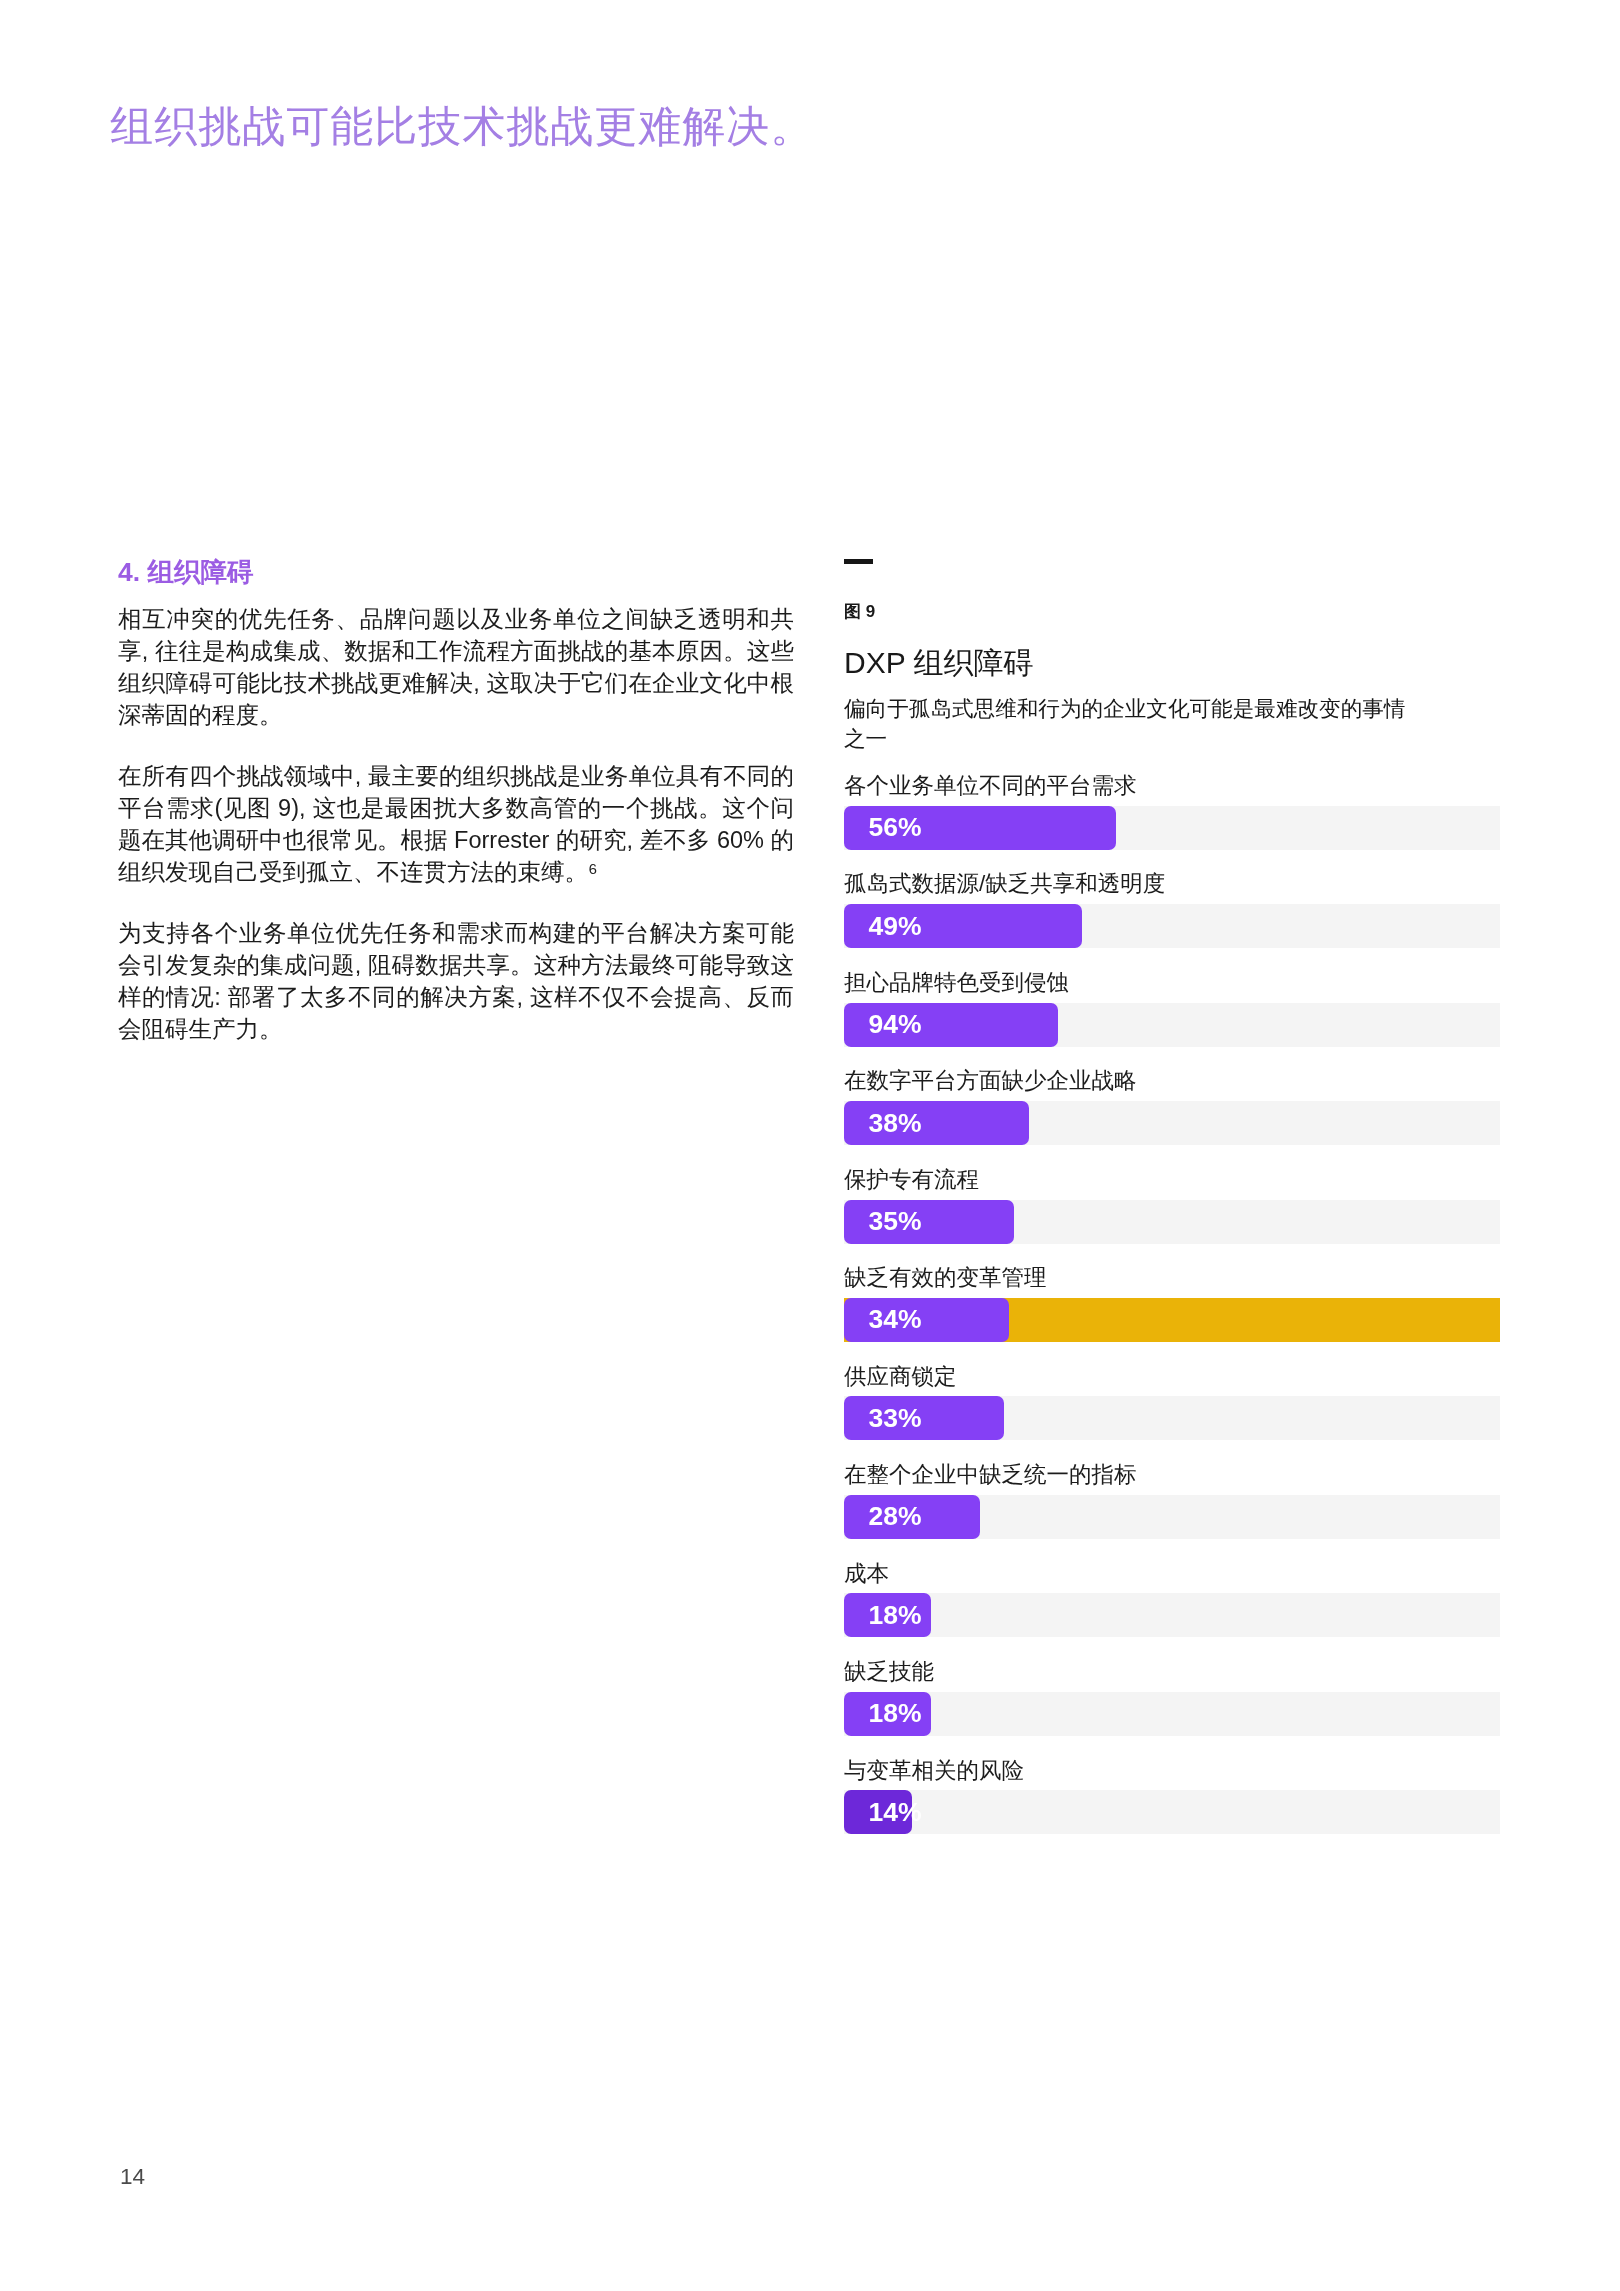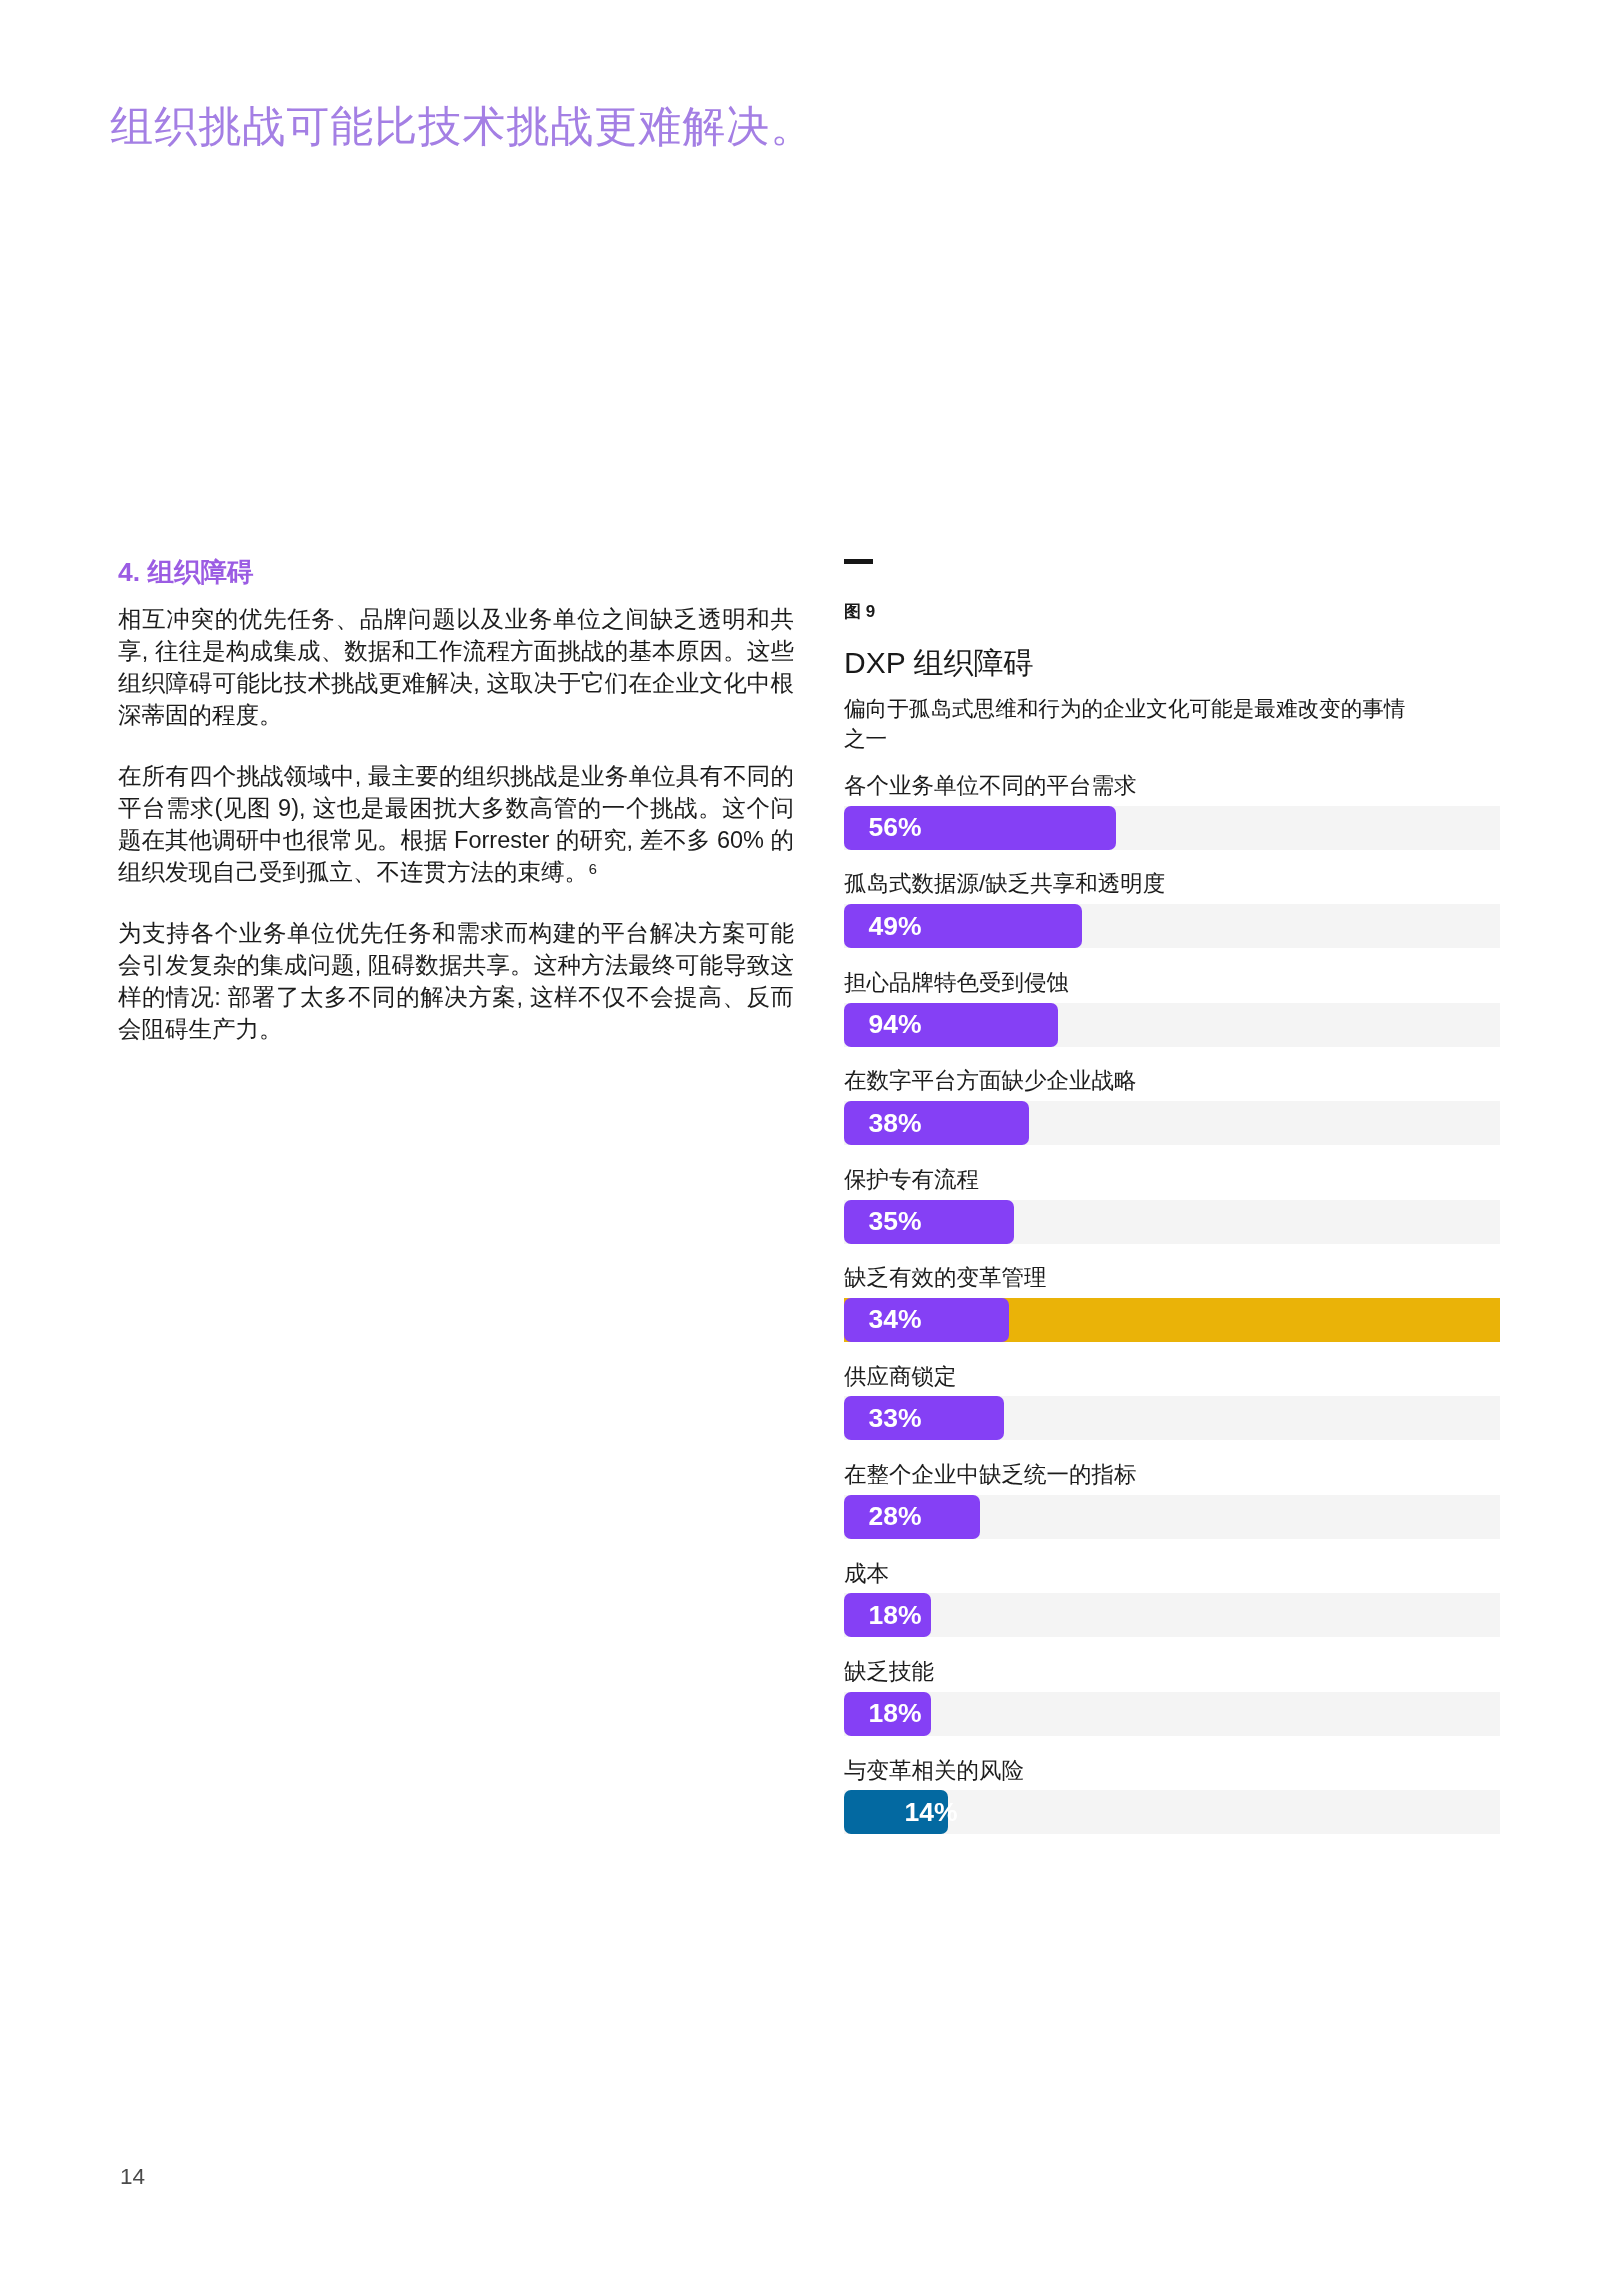--- a/index.html
+++ b/index.html
@@ -211,21 +211,21 @@
     <div class="bar-track" style="background: rgb(244, 244, 244);">
       <div class="bar-fill" style="width: 13.33%; background: rgb(133, 64, 245);">
         <span class="bar-value">18%</span>
       </div>
     </div>
   </div>
 
   <div class="chart-row">
     <div class="bar-label">与变革相关的风险</div>
     <div class="bar-track" style="background: rgb(244, 244, 244);">
-      <div class="bar-fill" style="width: 10.37%; background: #0369a1; padding-left: 36px;">
+      <div class="bar-fill" style="width: 10.37%; background: #6d28d9;">
         <span class="bar-value">14%</span>
       </div>
     </div>
   </div>
 </div>
     </section>
 
   </div>
 
   <div class="page-number">14</div>

